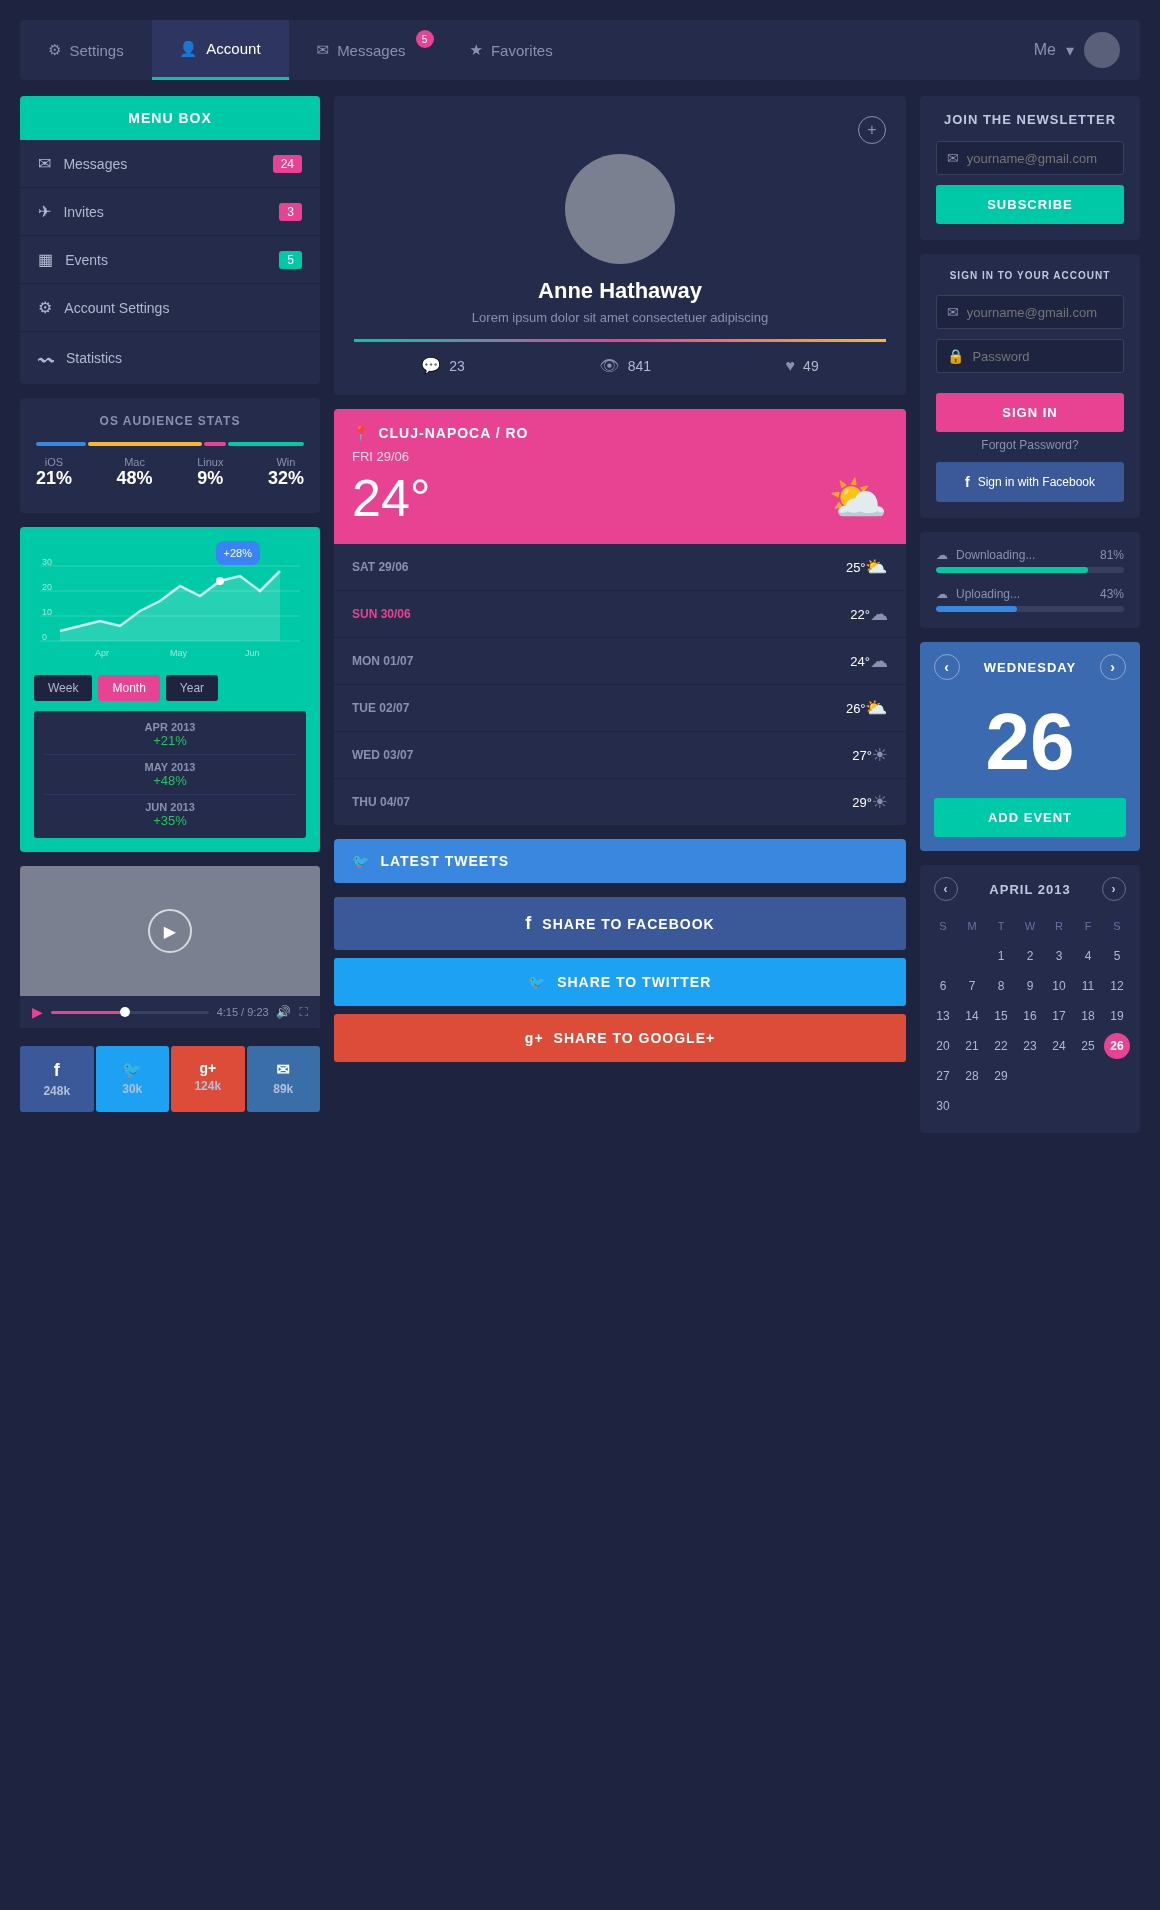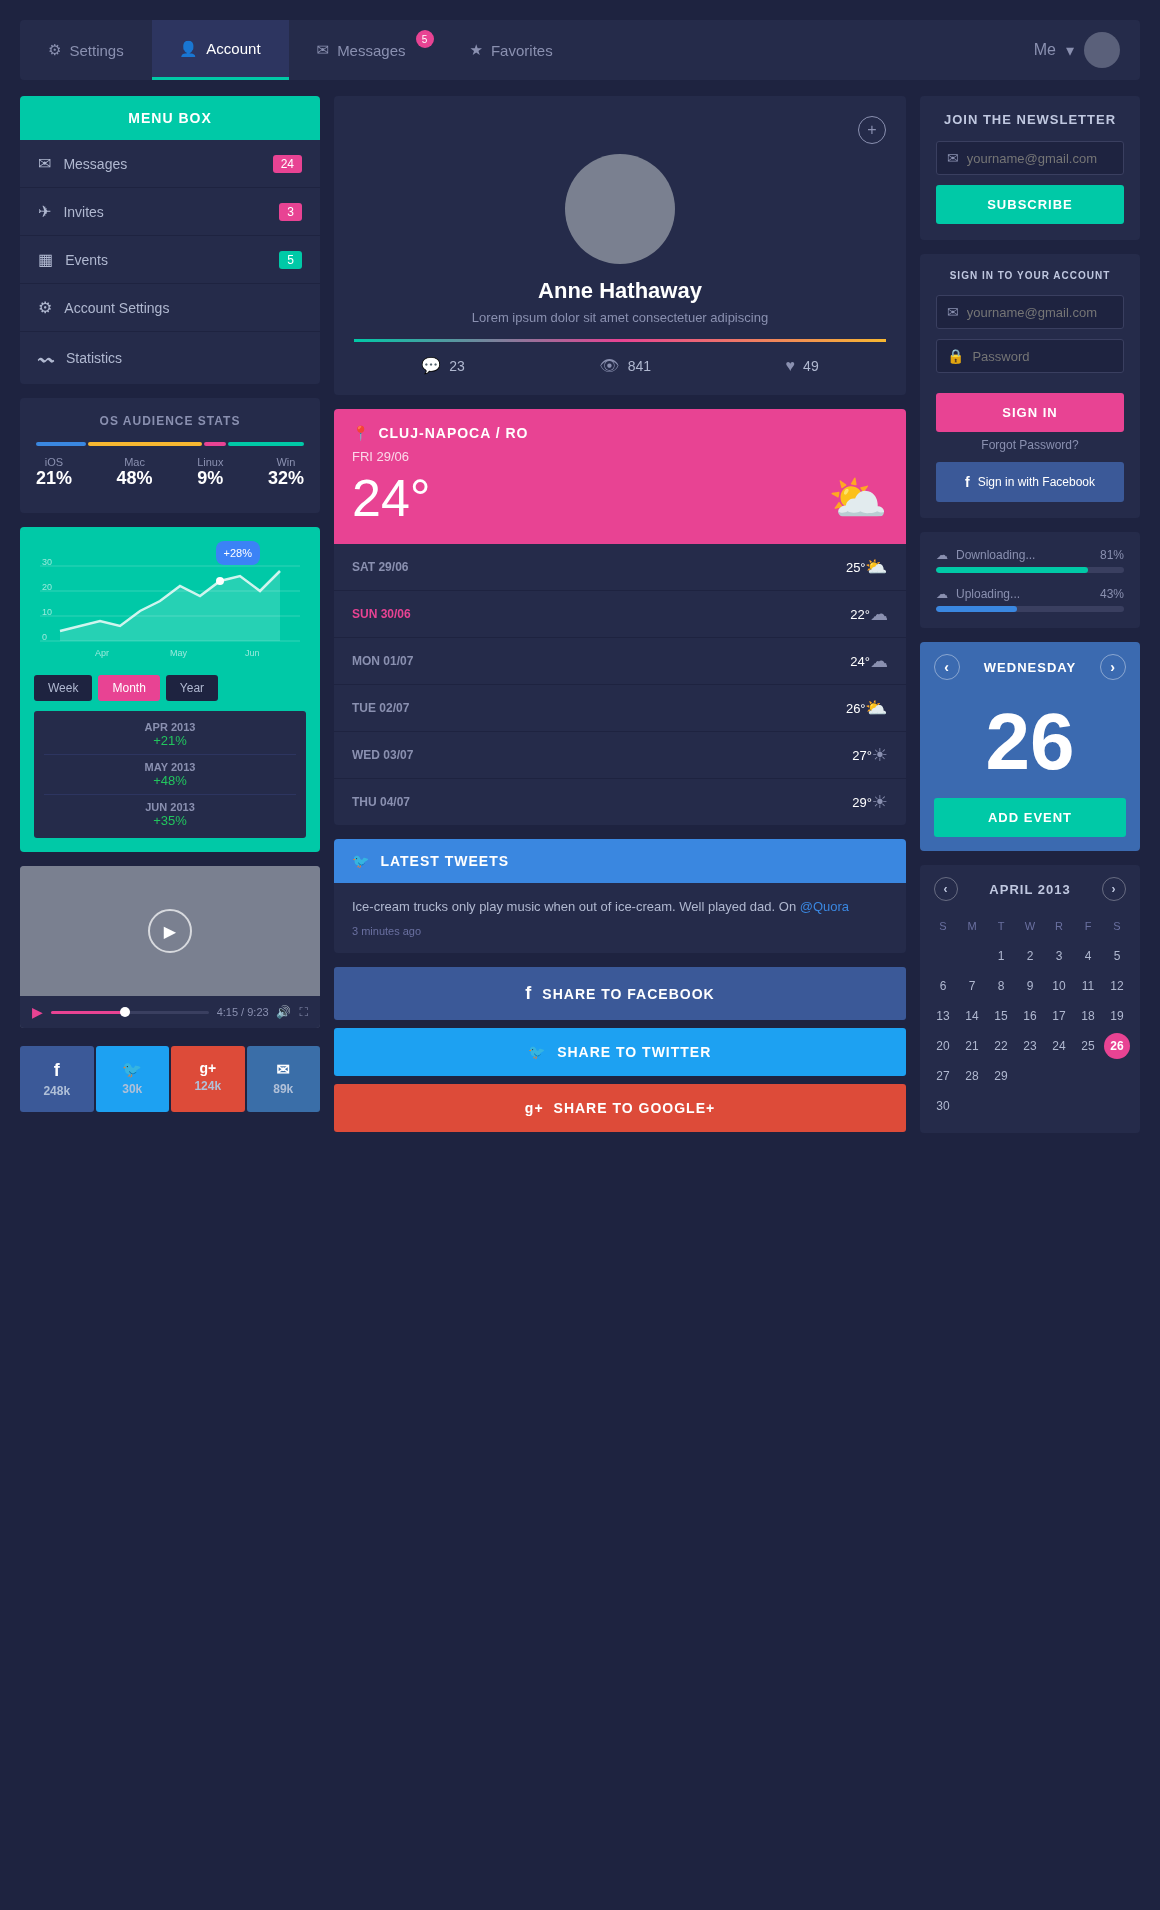--- a/index.html
+++ b/index.html
@@ -913,25 +913,20 @@
           <span class="w-icon">☀</span>
         </div>
       </div>
     </div>
 
     <div class="tweets-box">
       <div class="tweets-header">
         <span>🐦</span>
         <span>LATEST TWEETS</span>
       </div>
-      <div class="tweet-item">
-        <span>Ice-cream trucks only play music when out of ice-cream. Well played dad. On</span>
-        <span class="tweet-link">@Quora</span>
-        <div class="tweet-time">3 minutes ago</div>
-      </div>
     </div>
 
     <div style="display:flex;flex-direction:column;gap:8px;">
       <div class="share-btn fb">
         <span style="font-size:18px;font-weight:bold;">f</span>
         <span>SHARE TO FACEBOOK</span>
       </div>
       <div class="share-btn tw">
         <span>🐦</span>
         <span>SHARE TO TWITTER</span>

